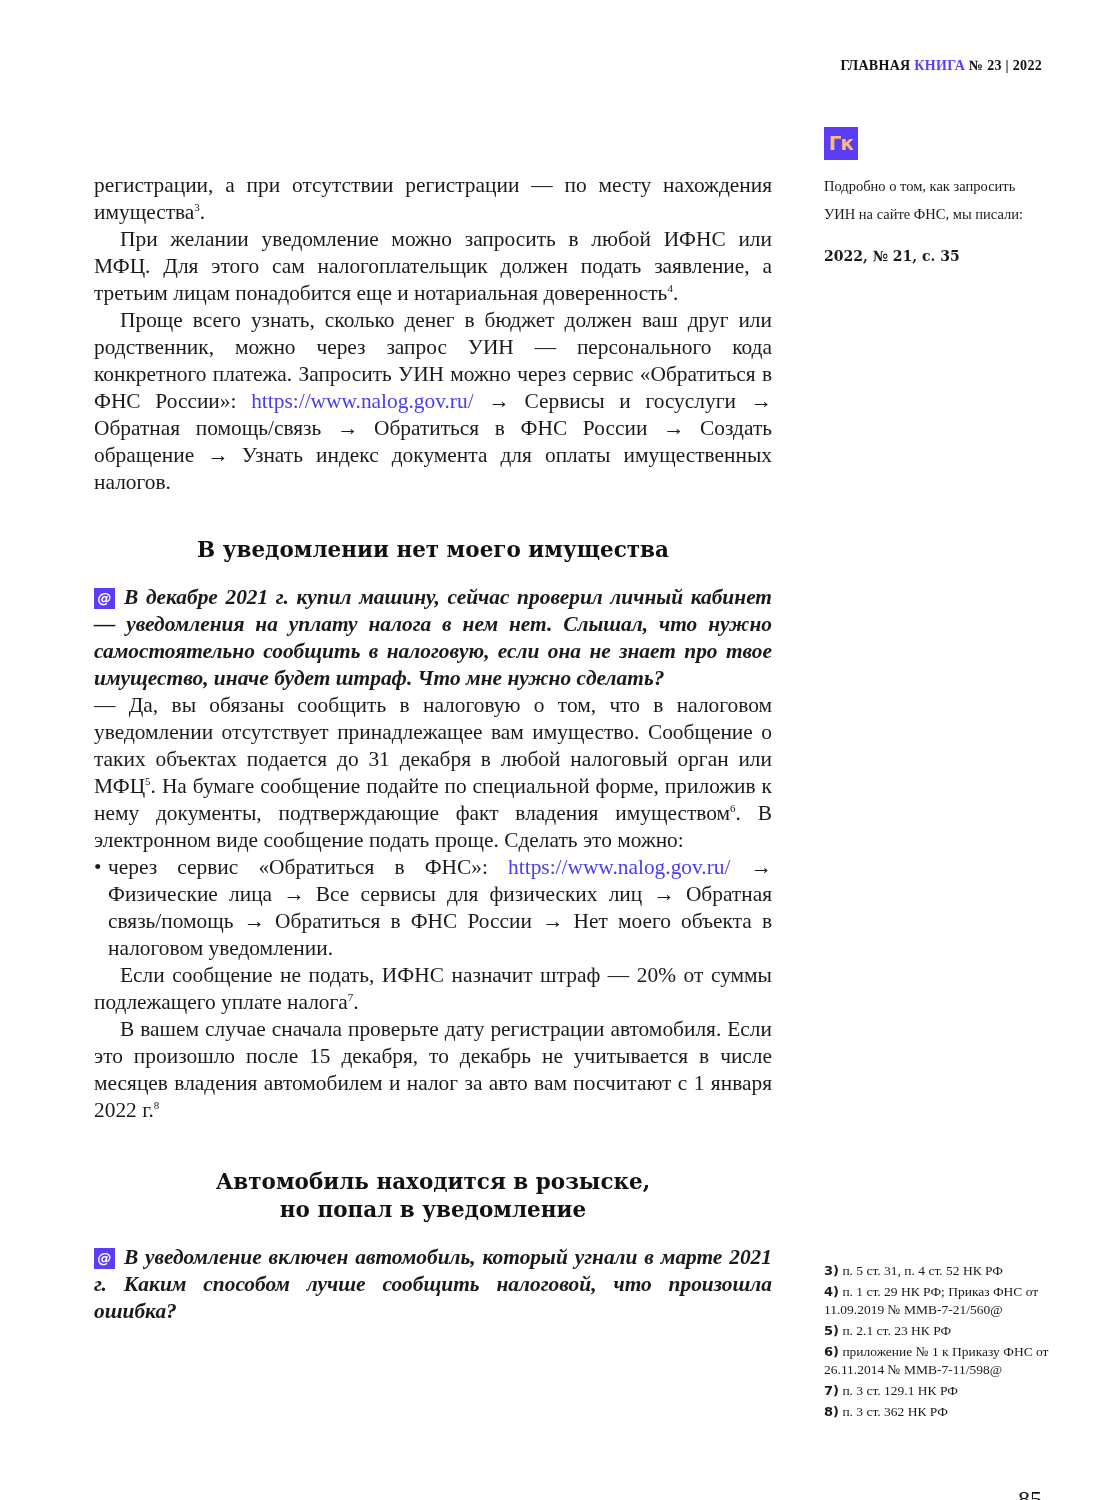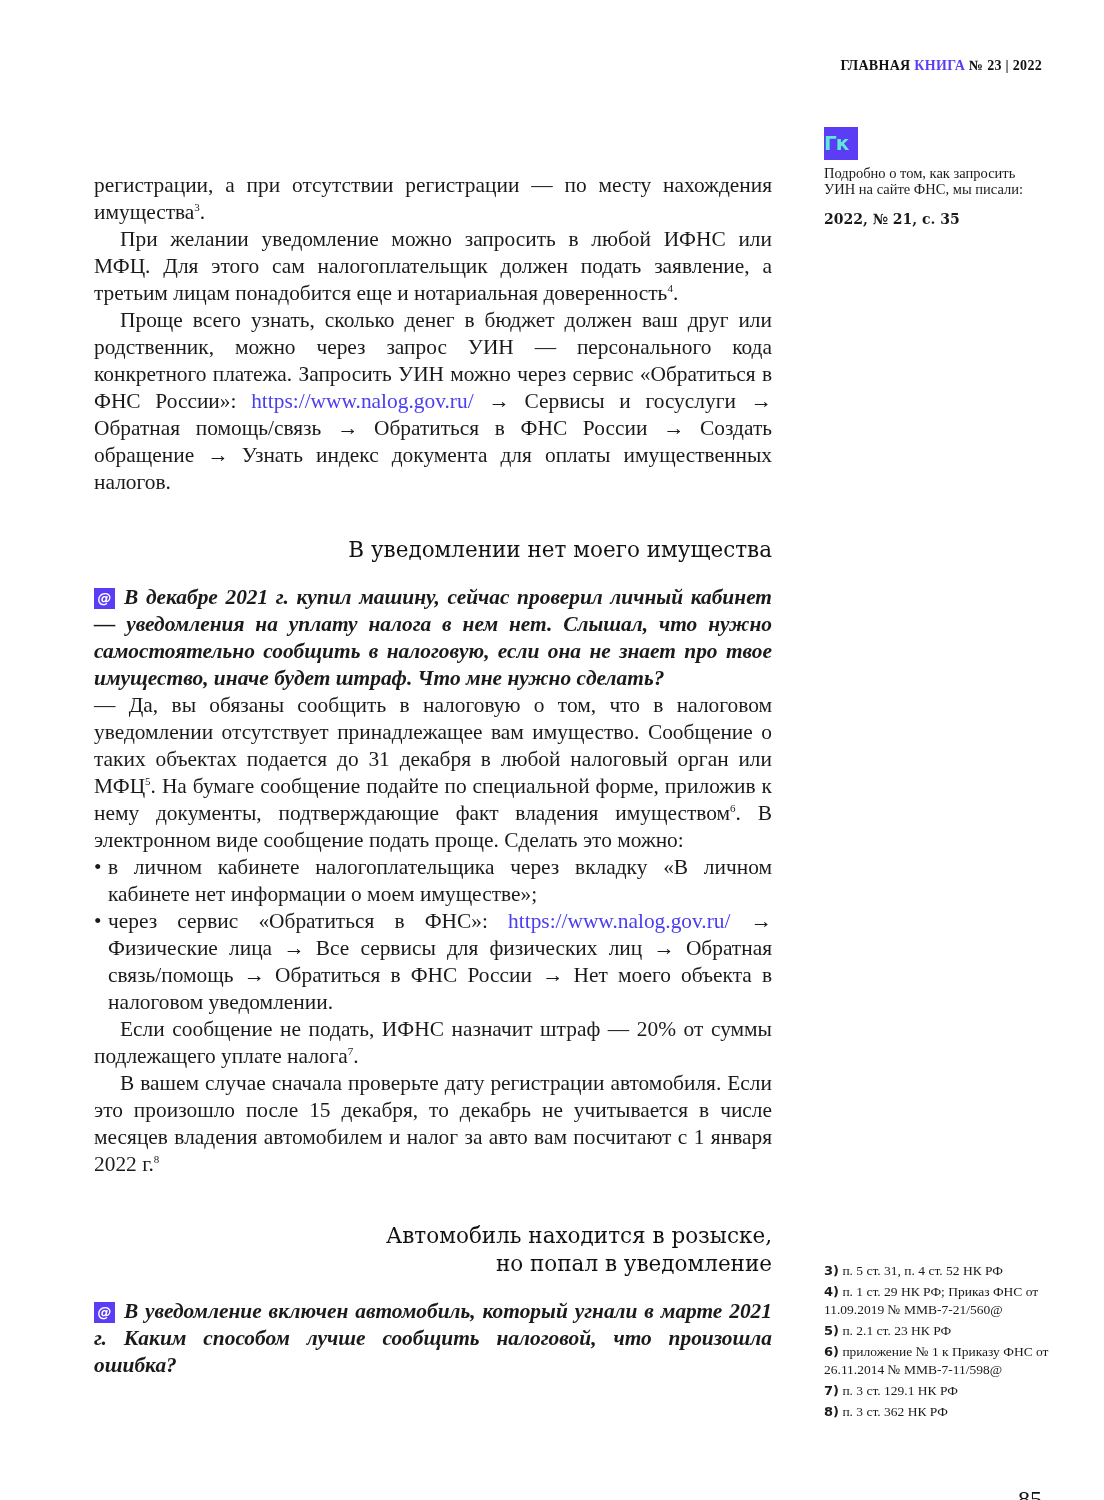--- a/index.html
+++ b/index.html
@@ -16,45 +16,45 @@
     font-size: 21.4px; line-height: 27px; color: #1a1a1a;
     text-align: justify;
     margin-top: 40px;
   }
   .main p { margin: 0; }
   .indent { text-indent: 26px; }
   .link { color: #4a3df0; }
   sup { font-size: 11px; line-height: 0; vertical-align: super; }
   h2 {
     font-family: "DejaVu Serif", "Liberation Serif", serif;
-    font-weight: normal; font-size: 21.5px; line-height: 28px;
-    margin: 0; color: #111; text-align: right;
+    font-weight: bold; font-size: 21.5px; line-height: 28px;
+    margin: 0; color: #111; text-align: center;
   }
   .h2-1 { margin-top: 40px; margin-bottom: 20px; }
   .h2-2 { margin-top: 44px; margin-bottom: 20px; }
   .question { font-weight: bold; font-style: italic; }
   .at-badge {
     display: inline-block; width: 21px; height: 21px; background: #5b3df5;
     color: #fff; font-family: "DejaVu Sans", sans-serif; font-size: 14px; font-weight: bold;
     line-height: 21px; text-align: center; vertical-align: 1px; margin-right: 9px;
   }
   ul.bullets { list-style: none; margin: 0; padding: 0; }
   ul.bullets li { position: relative; padding-left: 14px; }
   ul.bullets li::before { content: "•"; position: absolute; left: 0; top: 0; }
   .sidebar {
     position: absolute; left: 824px; width: 225px;
     font-family: "Liberation Serif", "DejaVu Serif", serif; color: #1a1a1a;
   }
   .logo {
     position: absolute; left: 824px; top: 127px; width: 34px; height: 33px;
-    background: #5b3df5; color: #5eead4;
+    background: #5b3df5; color: #fdba74;
     font-family: "DejaVu Sans", sans-serif; font-weight: bold; font-size: 20px;
-    line-height: 33px; text-align: left; letter-spacing: -1px;
+    line-height: 33px; text-align: center; letter-spacing: -1px;
   }
-  .sidenote { top: 165px; font-size: 14.5px; line-height: 16px; }
+  .sidenote { top: 172px; font-size: 14.5px; line-height: 28px; }
   .sidenote .ref { font-family: "DejaVu Serif", serif; font-weight: bold; font-size: 14px; display: block; margin-top: 14px; }
   .footnotes { top: 1238px; font-size: 13.5px; line-height: 18px; margin-top: 24px; }
   .footnotes div { margin-bottom: 3px; }
   .footnotes b { font-family: "DejaVu Sans", sans-serif; font-size: 13px; }
   .page-number {
     position: absolute; right: 62px; top: 1486px;
     font-family: "Liberation Serif", "DejaVu Serif", serif; font-size: 24px; color: #111;
   }
 </style>
 </head>
@@ -75,21 +75,20 @@
 
 <div class="main">
   <p><span>регистрации, а при отсутствии регистрации — по месту нахождения имущества</span><sup>3</sup><span>.</span></p>
   <p class="indent"><span>При желании уведомление можно запросить в любой ИФНС или МФЦ. Для этого сам налогоплательщик должен подать заявление, а третьим лицам понадобится еще и нотариальная доверенность</span><sup>4</sup><span>.</span></p>
   <p class="indent"><span>Проще всего узнать, сколько денег в бюджет должен ваш друг или родственник, можно через запрос УИН — персонального кода конкретного платежа. Запросить УИН можно через сервис «Обратиться в ФНС России»: </span><span class="link">https://www.nalog.gov.ru/</span><span> → Сервисы и госуслуги → Обратная помощь/связь → Обратиться в ФНС России → Создать обращение → Узнать индекс документа для оплаты имущественных налогов.</span></p>
 
   <h2 class="h2-1">В уведомлении нет моего имущества</h2>
   <p class="question"><span class="at-badge">@</span><span>В декабре 2021 г. купил машину, сейчас проверил личный кабинет — уведомления на уплату налога в нем нет. Слышал, что нужно самостоятельно сообщить в налоговую, если она не знает про твое имущество, иначе будет штраф. Что мне нужно сделать?</span></p>
   <p><span>— Да, вы обязаны сообщить в налоговую о том, что в налоговом уведомлении отсутствует принадлежащее вам имущество. Сообщение о таких объектах подается до 31 декабря в любой налоговый орган или МФЦ</span><sup>5</sup><span>. На бумаге сообщение подайте по специальной форме, приложив к нему документы, подтверждающие факт владения имуществом</span><sup>6</sup><span>. В электронном виде сообщение подать проще. Сделать это можно:</span></p>
   <ul class="bullets">
-    <li>в личном кабинете налогоплательщика через вкладку «В личном кабинете нет информации о моем имуществе»;</li>
     <li><span>через сервис «Обратиться в ФНС»: </span><span class="link">https://www.nalog.gov.ru/</span><span> → Физические лица → Все сервисы для физических лиц → Обратная связь/помощь → Обратиться в ФНС России → Нет моего объекта в налоговом уведомлении.</span></li>
   </ul>
   <p class="indent"><span>Если сообщение не подать, ИФНС назначит штраф — 20% от суммы подлежащего уплате налога</span><sup>7</sup><span>.</span></p>
   <p class="indent"><span>В вашем случае сначала проверьте дату регистрации автомобиля. Если это произошло после 15 декабря, то декабрь не учитывается в числе месяцев владения автомобилем и налог за авто вам посчитают с 1 января 2022 г.</span><sup>8</sup></p>
 
   <h2 class="h2-2"><span>Автомобиль находится в розыске,</span><br><span>но попал в уведомление</span></h2>
   <p class="question"><span class="at-badge">@</span><span>В уведомление включен автомобиль, который угнали в марте 2021 г. Каким способом лучше сообщить налоговой, что произошла ошибка?</span></p>
 </div>
 
 <div class="sidebar footnotes">

